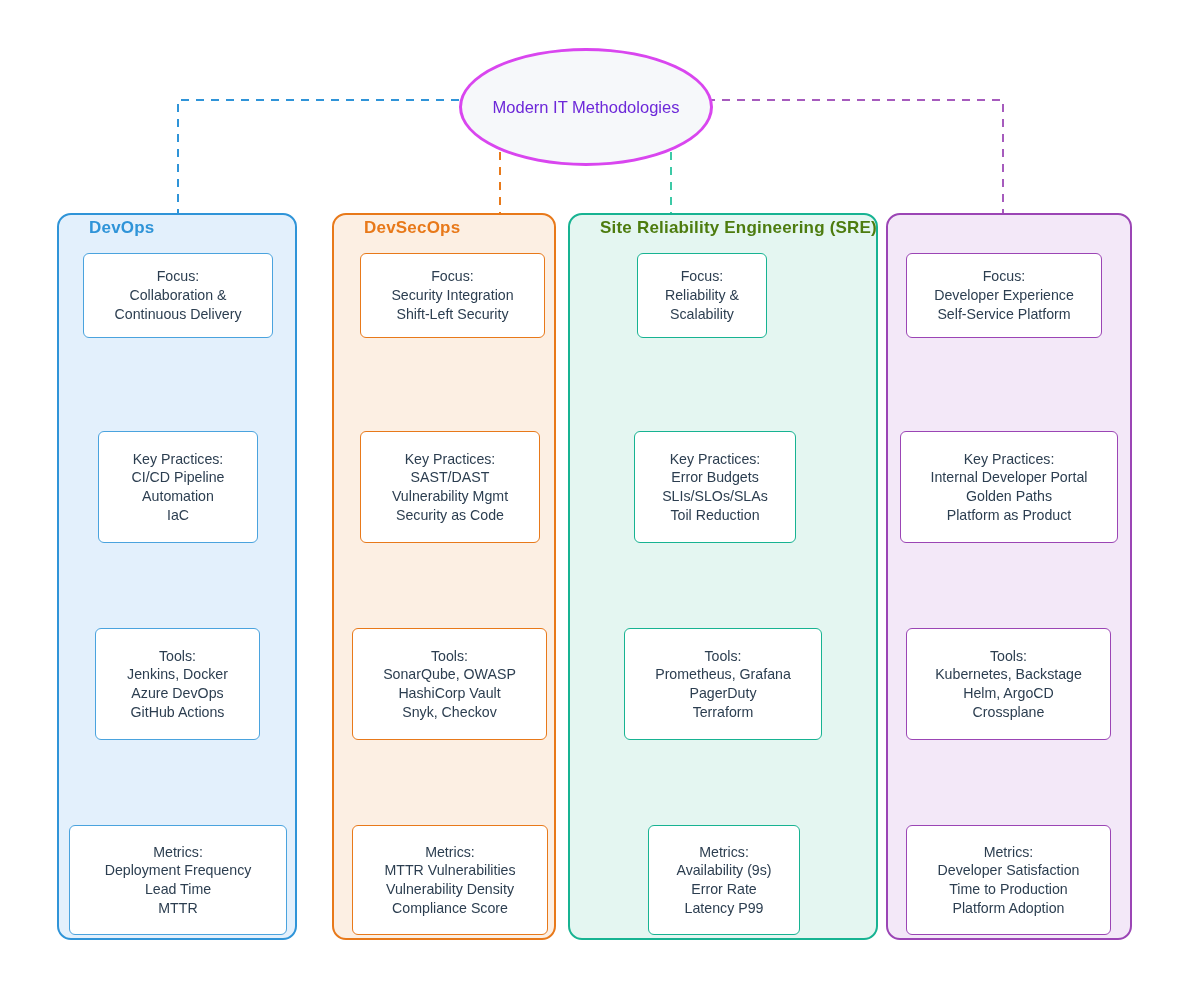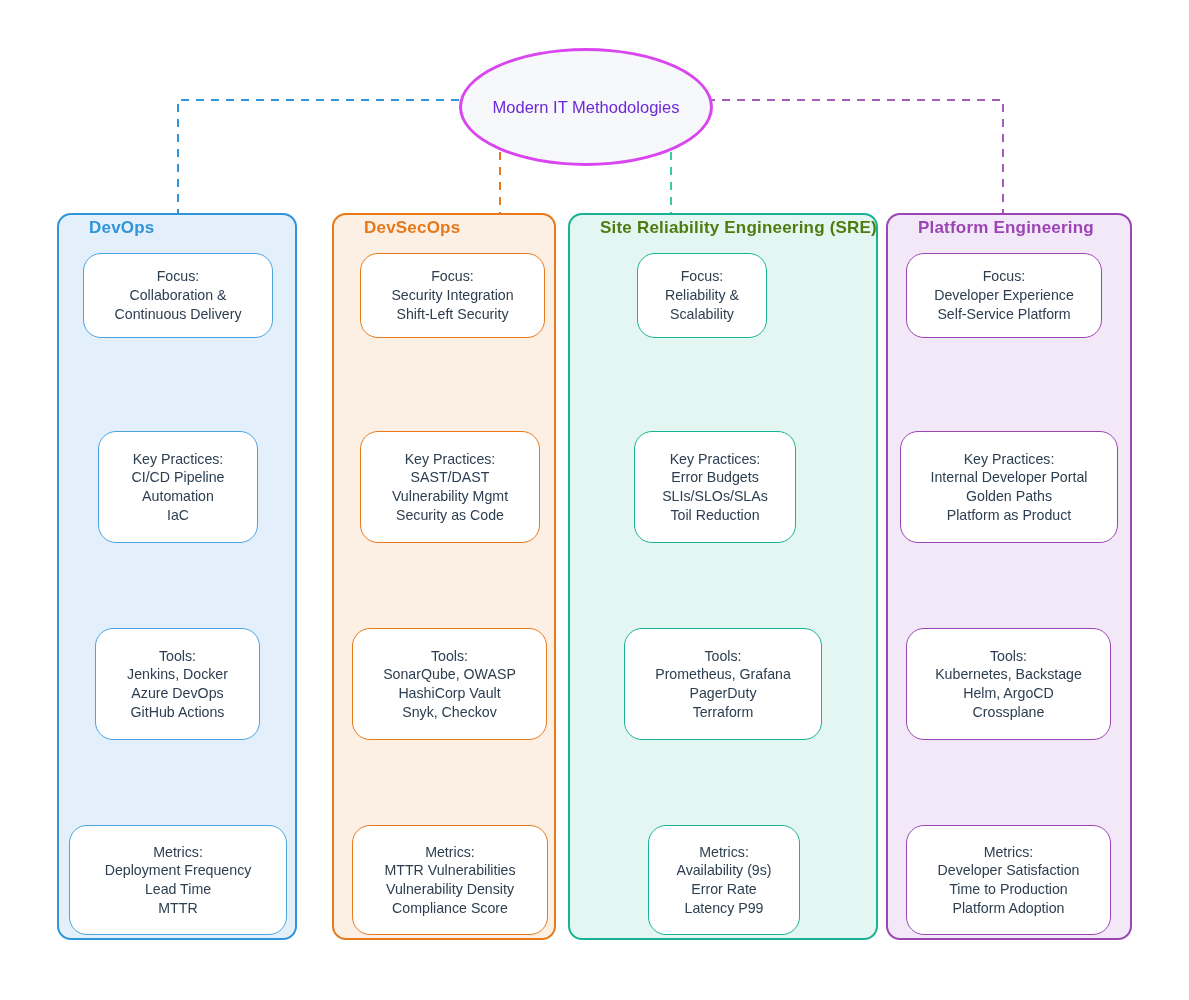--- a/index.html
+++ b/index.html
@@ -70,21 +70,21 @@
     margin-left: 32px;
   }
 
   
   .card {
     position: absolute;
     box-sizing: border-box;
     background: #ffffff;
     border-width: 1.6px;
     border-style: solid;
-    border-radius: 18px;
+    border-radius: 6px;
     display: flex;
     align-items: center;
     justify-content: center;
     text-align: center;
     color: #2c3e50;
     font-size: 14.2px;
     line-height: 1.32;
     z-index: 4;
     padding: 4px 6px;
   }
@@ -231,21 +231,20 @@
   </div>
   <div class="card" style="left:648px; top:825px; width:152px; height:110px; border-color:#17b392;">
     <span>Metrics:
 Availability (9s)
 Error Rate
 Latency P99</span>
   </div>
 
   <div class="pillar" style="left:886px; top:213px; width:246px; height:727px; border-color:#9b45b5; background:#f3e8f8;">
   </div>
-  <div class="pillar-title" style="left:886px; width:246px; top:218px; color:#9b45b5;">Platform Engineering</div>
 
   <div class="card" style="left:906px; top:253px; width:196px; height:85px; border-color:#9b45b5;">
     <span>Focus:
 Developer Experience
 Self-Service Platform</span>
   </div>
   <div class="card" style="left:900px; top:431px; width:218px; height:112px; border-color:#9b45b5;">
     <span>Key Practices:
 Internal Developer Portal
 Golden Paths

